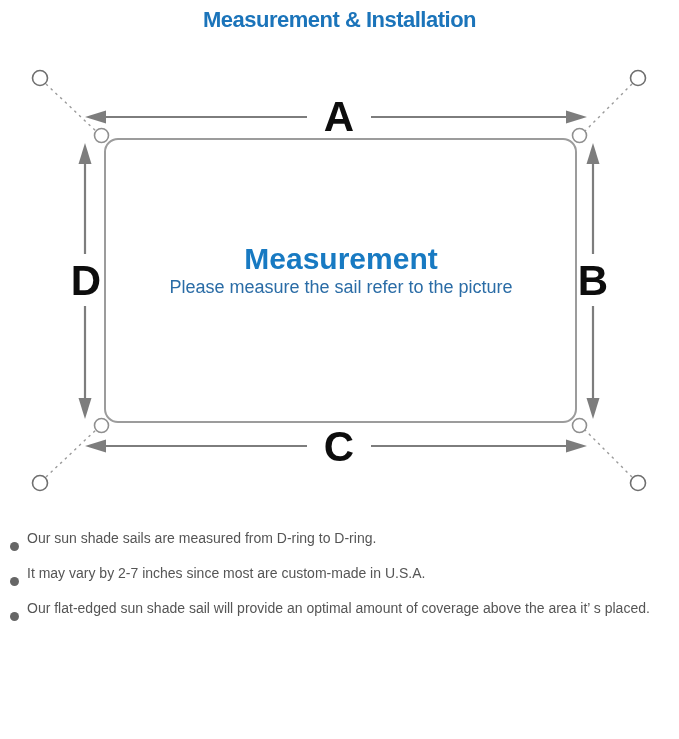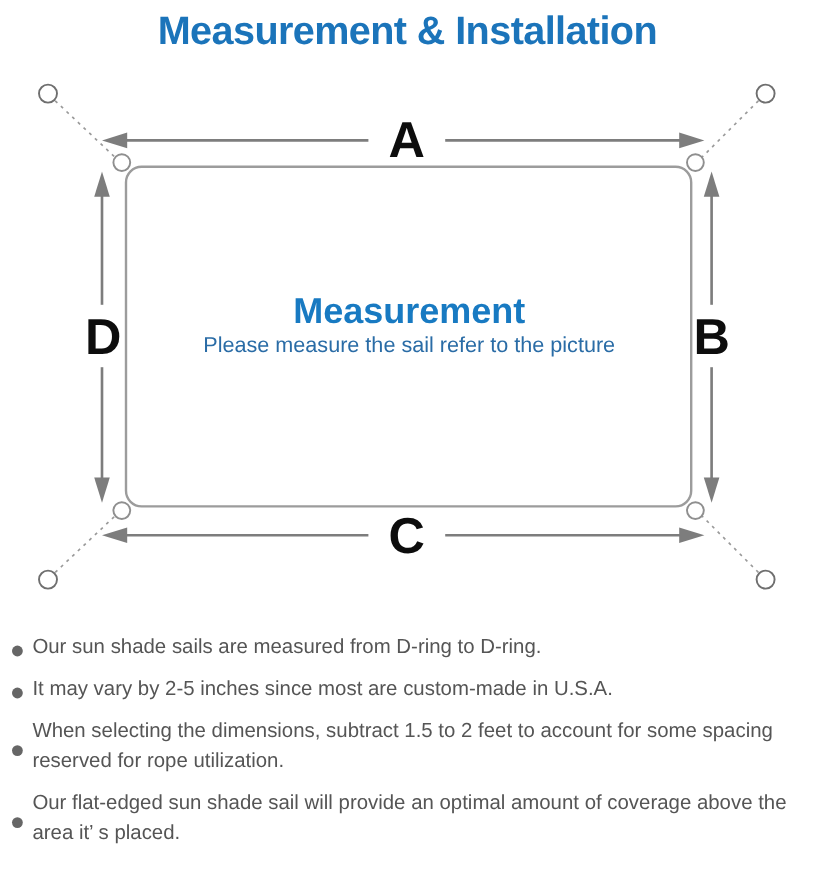--- a/index.html
+++ b/index.html
@@ -14,21 +14,21 @@
   html,body{background:#ffffff;}
   body{
     width:679px;height:739px;
     font-family:"Liberation Sans","DejaVu Sans",sans-serif;
     overflow:hidden;
   }
   .title{
     height:55px;
     padding-top:7px;
     text-align:center;
-    font-size:33px;
+    font-size:22px;
     font-weight:700;
     letter-spacing:-0.5px;
     color:var(--title-blue);
   }
   .diagram{
     position:relative;
     width:679px;height:455px;
   }
   .diagram svg{display:block;}
   .dash-line{stroke:#9a9a9a;stroke-width:1.4;stroke-dasharray:2.5 4;fill:none;}
@@ -51,24 +51,24 @@
     font-family:"Liberation Sans","DejaVu Sans",sans-serif;
     font-size:18px;fill:var(--subtitle-blue);
     text-anchor:middle;
   }
   .notes{
     list-style:none;
     padding:16px 6px 0 10px;
   }
   .note{
     display:flex;
-    align-items:center;
+    align-items:flex-end;
     margin-bottom:10px;
     color:var(--text-gray);
-    font-size:17px;
+    font-size:14px;
     line-height:25px;
   }
   .dot{
     flex:0 0 auto;
     width:9px;height:9px;
     border-radius:50%;
     background:#666666;
     margin:8px 8px 0 0;
   }
   .note-text{flex:1;}
@@ -127,23 +127,19 @@
   </svg>
 </div>
 
 <ul class="notes">
   <li class="note">
     <span class="dot"></span>
     <span class="note-text">Our sun shade sails are measured from D-ring to D-ring.</span>
   </li>
   <li class="note">
     <span class="dot"></span>
-    <span class="note-text">It may vary by 2-5 inches since most are custom-made in U.S.A.</span>
-  </li>
-  <li class="note">
-    <span class="dot"></span>
-    <span class="note-text">When selecting the dimensions, subtract 1.5 to 2 feet to account for some spacing reserved for rope utilization.</span>
+    <span class="note-text">It may vary by 2-7 inches since most are custom-made in U.S.A.</span>
   </li>
   <li class="note">
     <span class="dot"></span>
     <span class="note-text">Our flat-edged sun shade sail will provide an optimal amount of coverage above the area it’ s placed.</span>
   </li>
 </ul>
 
 </body></html>

